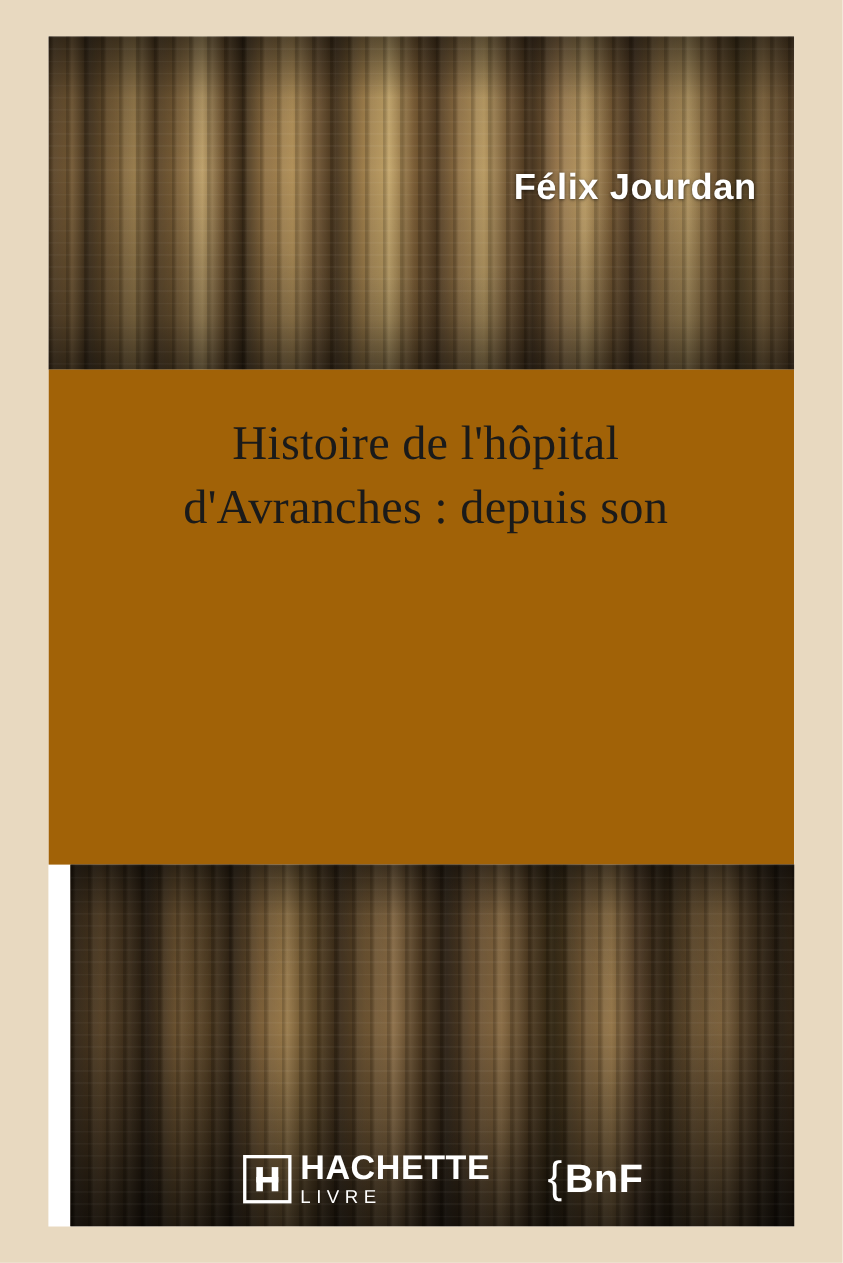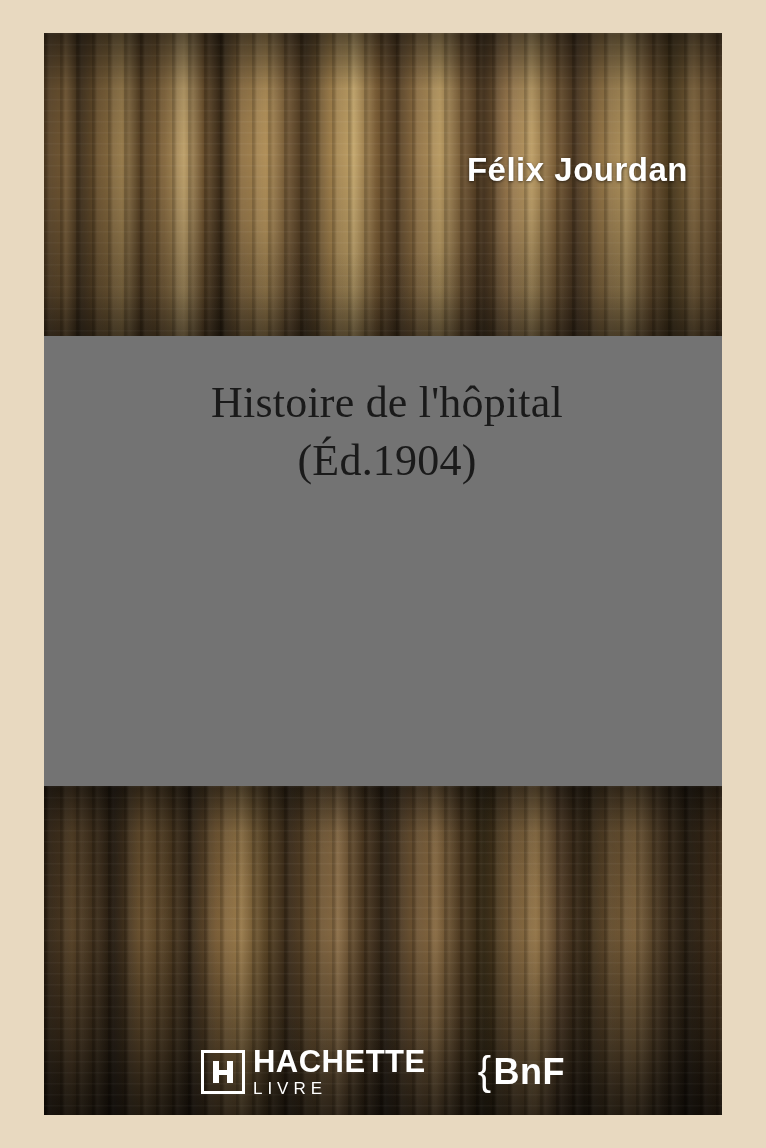--- a/index.html
+++ b/index.html
@@ -61,20 +61,21 @@
     background:
       linear-gradient(180deg, rgba(0,0,0,0.50) 0%, rgba(0,0,0,0.12) 14%, rgba(0,0,0,0.05) 45%, rgba(0,0,0,0.35) 78%, rgba(0,0,0,0.62) 100%),
       linear-gradient(90deg,
         #3a2a17 0px, #6b5130 28px, #4a371f 52px, #2c2012 70px, #7a5d36 96px,
         #5b4425 122px, #352716 146px, #7e6038 172px, #a3824f 196px, #5f4826 220px,
         #3b2b18 244px, #6d5330 268px, #917249 294px, #4f3a20 318px, #2e2214 342px,
         #6a5030 366px, #8e6f45 392px, #523d22 416px, #30240f 440px, #745935 466px,
         #9b7b4c 492px, #574027 516px, #332512 540px, #6f5532 566px, #8f7045 592px,
         #4e3a21 618px, #2d2112 644px, #64492a 678px);
     background-blend-mode: multiply, normal;
+    margin-left: 20px;
   }
 
   
   .band-tex {
     position: absolute;
     left: 0; top: 0; right: 0; bottom: 0;
     background-image:
       repeating-linear-gradient(180deg, rgba(255,255,255,0.045) 0px, rgba(255,255,255,0.045) 1px, rgba(0,0,0,0.0) 2px, rgba(0,0,0,0.0) 11px),
       repeating-linear-gradient(90deg, rgba(0,0,0,0.16) 0px, rgba(0,0,0,0.16) 2px, rgba(255,255,255,0.05) 5px, rgba(0,0,0,0.0) 16px);
     pointer-events: none;
@@ -101,21 +102,21 @@
     margin-left: 29px;
   }
 
   
   .title-area {
     position: absolute;
     left: 0;
     top: 303px;
     width: 678px;
     height: 450px;
-    background: #737373;
+    background: #a16207;
   }
   .title {
     position: absolute;
     left: 38px;
     right: 30px;
     top: 38px;
     text-align: center;
     font-family: "Liberation Serif", serif;
     font-size: 44px;
     line-height: 1.32;
@@ -211,21 +212,21 @@
     <div class="band band-top">
       <div class="band-tex"></div>
       <div class="vign"></div>
     </div>
 
     <div class="author">Félix Jourdan</div>
 
     <div class="title-area">
       <div class="title">
         <div>Histoire de l'hôpital</div>
-        <div>(Éd.1904)</div>
+        <div>d'Avranches : depuis son</div>
       </div>
     </div>
 
     <div class="band band-bottom">
       <div class="band-tex"></div>
       <div class="vign"></div>
 
       <div class="logos">
         <div class="hachette">
           <div class="hachette-mark">

